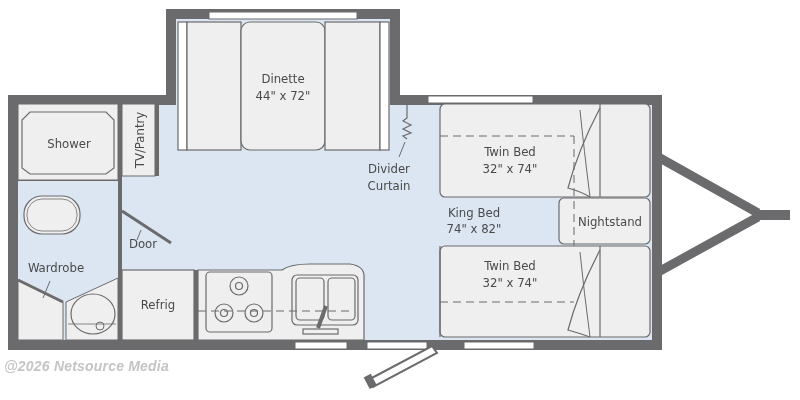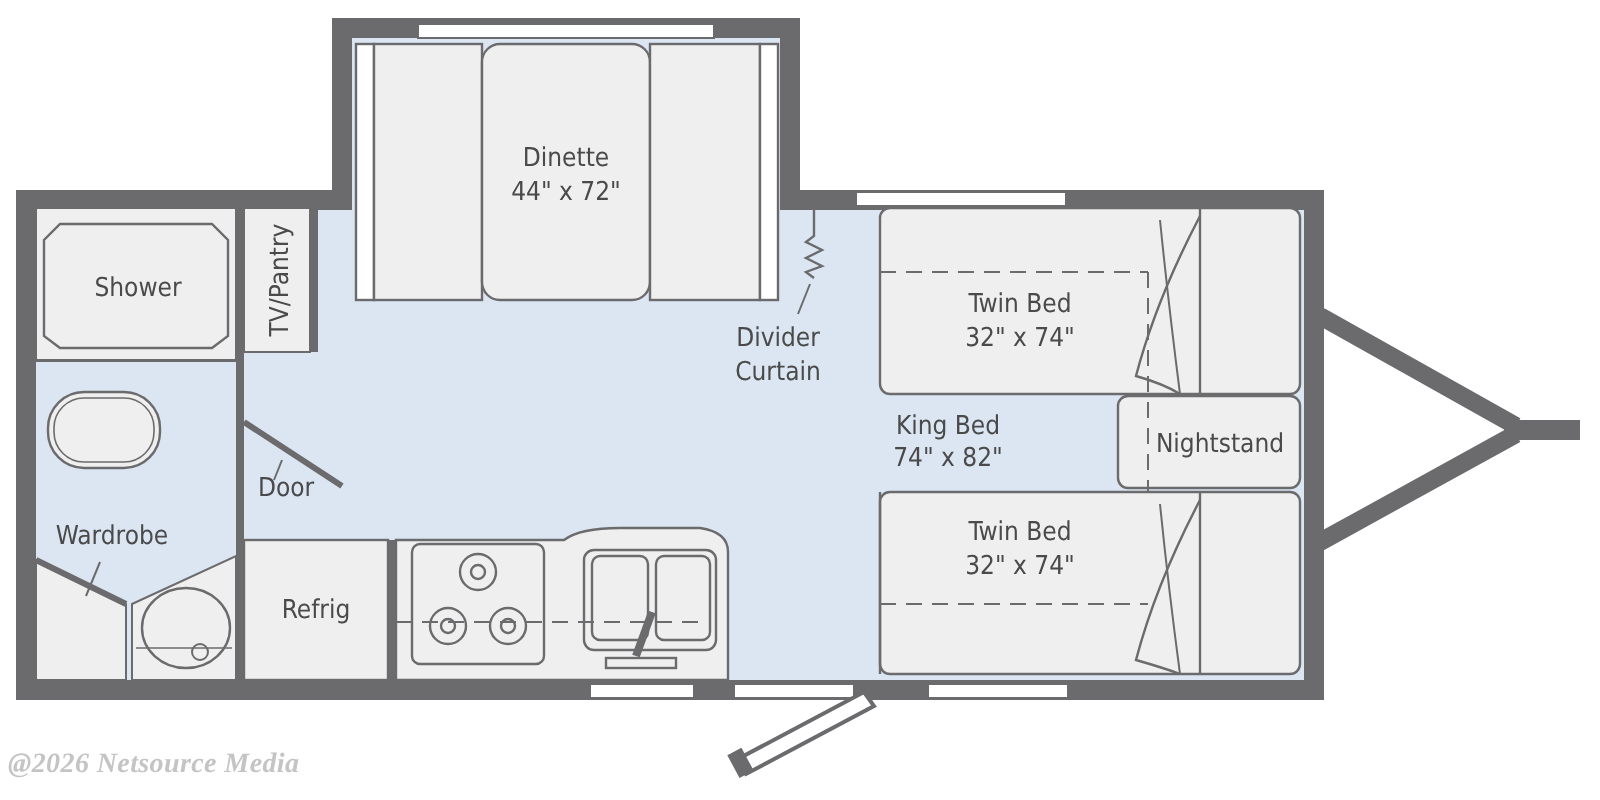--- a/index.html
+++ b/index.html
@@ -1,19 +1,19 @@
 <!DOCTYPE html>
 <html><head>
 <meta charset="utf-8">
 <style>
   html, body { margin:0; padding:0; background:#ffffff; }
   body { width:800px; height:400px; position:relative; overflow:hidden; font-family:"DejaVu Sans Condensed","DejaVu Sans",sans-serif; }
   svg { position:absolute; left:0; top:0; }
   .lbl { font-family:"DejaVu Sans", sans-serif; font-size:13px; fill:#4a4a4a; text-anchor:middle; font-stretch:condensed; }
-  .wm { position:absolute; left:4px; top:375px; font-family:Liberation Serif, serif; font-weight:bold; font-style:italic; font-size:14px; color:#c4c4c4; letter-spacing:0.2px; }
+  .wm { position:absolute; left:4px; top:358px; font-family:Liberation Sans, sans-serif; font-weight:bold; font-style:italic; font-size:14px; color:#c4c4c4; letter-spacing:0.2px; }
 </style>
 </head>
 <body>
 
 <svg width="800" height="400" viewBox="0 0 800 400">
 
   <g>
     <rect x="18" y="104" width="634" height="238" fill="#dbe6f2"></rect>
     <rect x="176" y="18" width="216" height="90" fill="#dbe6f2"></rect>
   </g>

